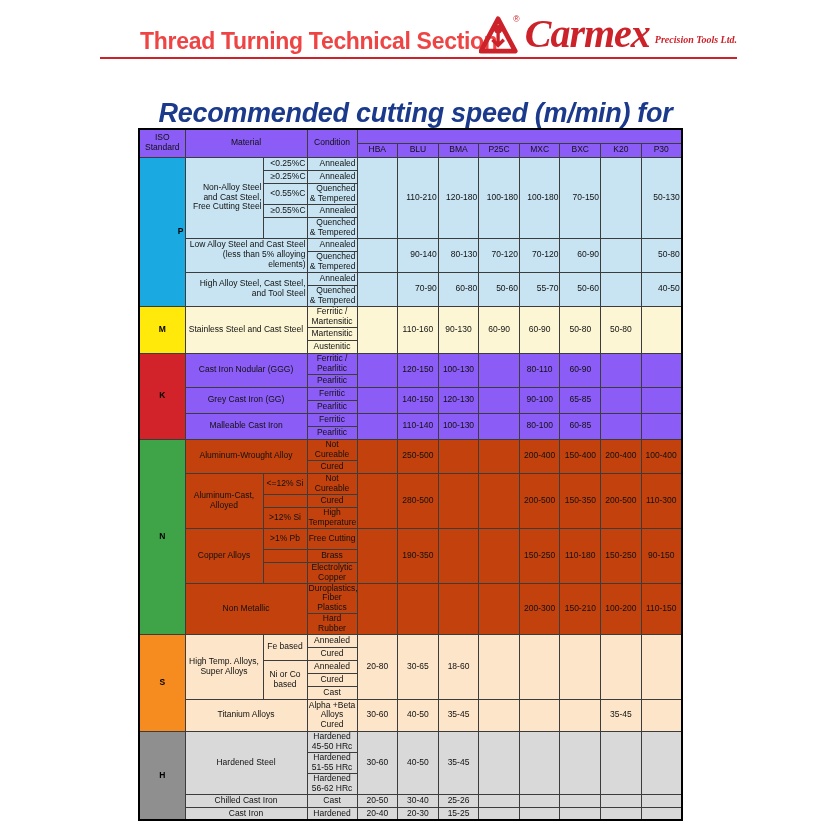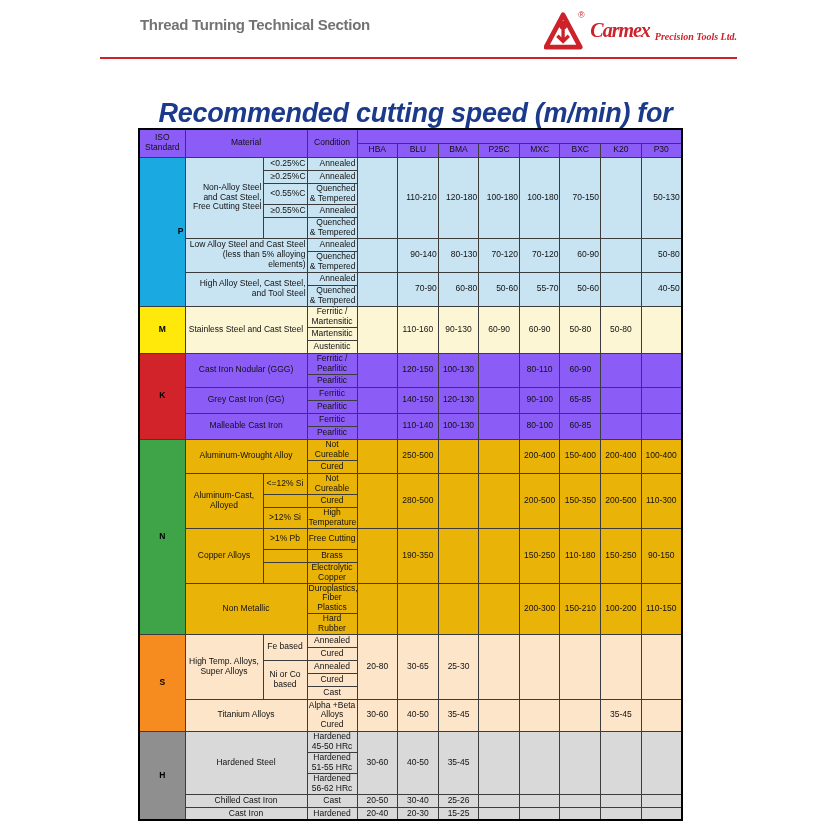--- a/index.html
+++ b/index.html
@@ -1,37 +1,37 @@
 <!DOCTYPE html>
 <html><head>
 <meta charset="utf-8">
 <style>
   html,body{margin:0;padding:0;background:#ffffff;}
   body{width:836px;height:836px;font-family:"Liberation Sans",sans-serif;position:relative;overflow:hidden;color:#111;}
 
   .doc-header{position:absolute;left:100px;top:8px;width:637px;height:46px;}
-  .doc-title{position:absolute;left:40px;top:8px;font-size:15px;font-weight:bold;color:#737373;letter-spacing:-0.3px;margin:0;}
+  .doc-title{position:absolute;left:40px;top:20px;font-size:23px;font-weight:bold;color:#ef4444;letter-spacing:-0.3px;margin:0;}
   .logo{position:absolute;right:0;top:2px;display:flex;align-items:center;}
-  .logo-word{font-family:"Liberation Serif",serif;font-style:italic;font-weight:bold;font-size:20px;color:#cc2229;margin-left:4px;letter-spacing:-1px;}
+  .logo-word{font-family:"Liberation Serif",serif;font-style:italic;font-weight:bold;font-size:40px;color:#cc2229;margin-left:4px;letter-spacing:-1px;}
   .logo-suffix{font-family:"Liberation Serif",serif;font-style:italic;font-weight:bold;font-size:10px;color:#cc2229;margin-left:5px;margin-top:12px;}
   .red-rule{position:absolute;left:100px;top:57px;width:637px;height:2px;background:#cc2229;}
 
   .subtitle{position:absolute;left:138px;top:92px;width:543px;text-align:center;font-size:27px;font-weight:bold;font-style:italic;color:#1b3a8c;margin:6px;letter-spacing:-0.3px;}
 
   table.speed{position:absolute;left:138px;top:128px;width:543px;border-collapse:collapse;table-layout:fixed;border:2px solid #000;}
   table.speed th,table.speed td{border:1px solid #3c3c3c;padding:0 1px;text-align:center;vertical-align:middle;font-size:8.5px;line-height:1.15;overflow:hidden;}
   th.hdr{background:#8b5cf6;font-weight:normal;font-size:9.5px;color:#111;}
   td.mat{text-align:left;padding-left:4px;font-size:8.5px;}
   td.sub{font-size:8px;white-space:nowrap;}
   td.val{font-size:9.5px;}
   td.letter{font-size:30px;font-weight:bold;color:#000;}
   .Lp{background:#1ba9e1;} .Lm{background:#ffe90b;} .Lk{background:#d2232a;}
   .Ln{background:#3fa347;} .Ls{background:#f68b1f;} .Lh{background:#8f8f8f;}
   tr.sp>td{background:#c8e4f2;text-align:right;} tr.sm>td{background:#fcf6d4;} tr.sk>td{background:#8b5cf6;}
-  tr.sn>td{background:#eab308;} tr.ss>td{background:#fce5c8;} tr.sh>td{background:#d9d9d9;}
+  tr.sn>td{background:#c2410c;} tr.ss>td{background:#fce5c8;} tr.sh>td{background:#d9d9d9;}
   tr.sp>td.letter{background:#1ba9e1;} tr.sm>td.letter{background:#ffe90b;} tr.sk>td.letter{background:#d2232a;}
   tr.sn>td.letter{background:#3fa347;} tr.ss>td.letter{background:#f68b1f;} tr.sh>td.letter{background:#8f8f8f;}
   tr.h13{height:13px;} tr.h14{height:14px;} tr.h21{height:21px;} tr.h32{height:32px;}
 </style>
 </head>
 <body>
 
 <div class="doc-header">
   <h1 class="doc-title">Thread Turning Technical Section</h1>
   <div class="logo">
@@ -285,21 +285,21 @@
     <td>Hard Rubber</td>
   </tr>
 
   <tr class="ss h13">
     <td class="letter Ls" rowspan="6">S</td>
     <td class="mat" rowspan="5">High Temp. Alloys, Super Alloys</td>
     <td class="sub" rowspan="2">Fe based</td>
     <td>Annealed</td>
     <td class="val" rowspan="5">20-80</td>
     <td class="val" rowspan="5">30-65</td>
-    <td class="val" rowspan="5">25-30</td>
+    <td class="val" rowspan="5">18-60</td>
     <td class="val" rowspan="5"></td>
     <td class="val" rowspan="5"></td>
     <td class="val" rowspan="5"></td>
     <td class="val" rowspan="5"></td>
     <td class="val" rowspan="5"></td>
   </tr>
   <tr class="ss h13">
     <td>Cured</td>
   </tr>
   <tr class="ss h13">

